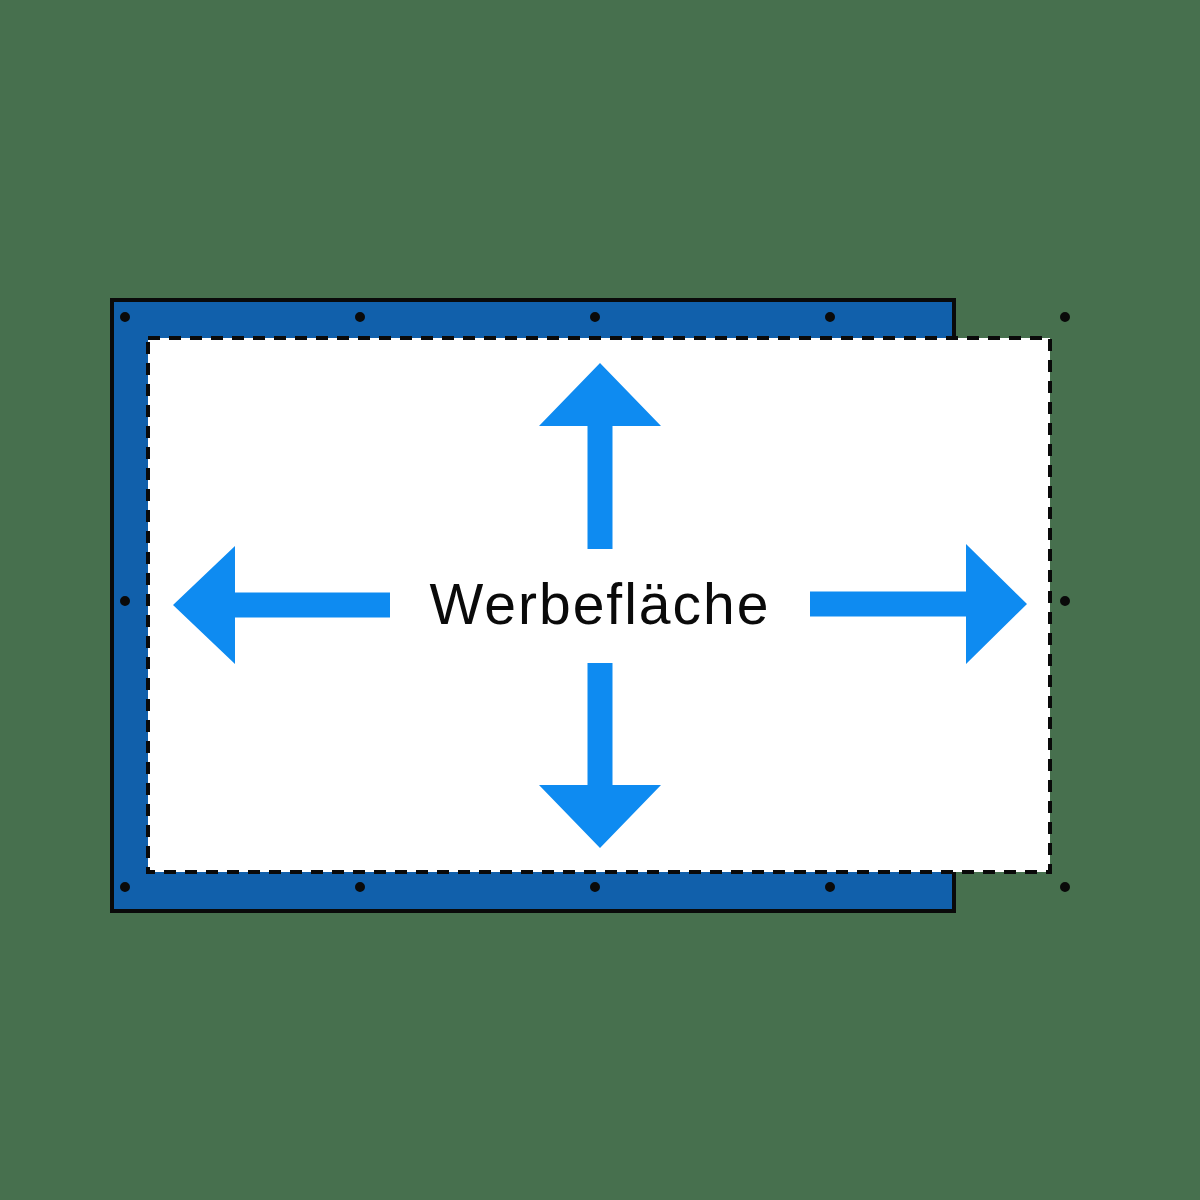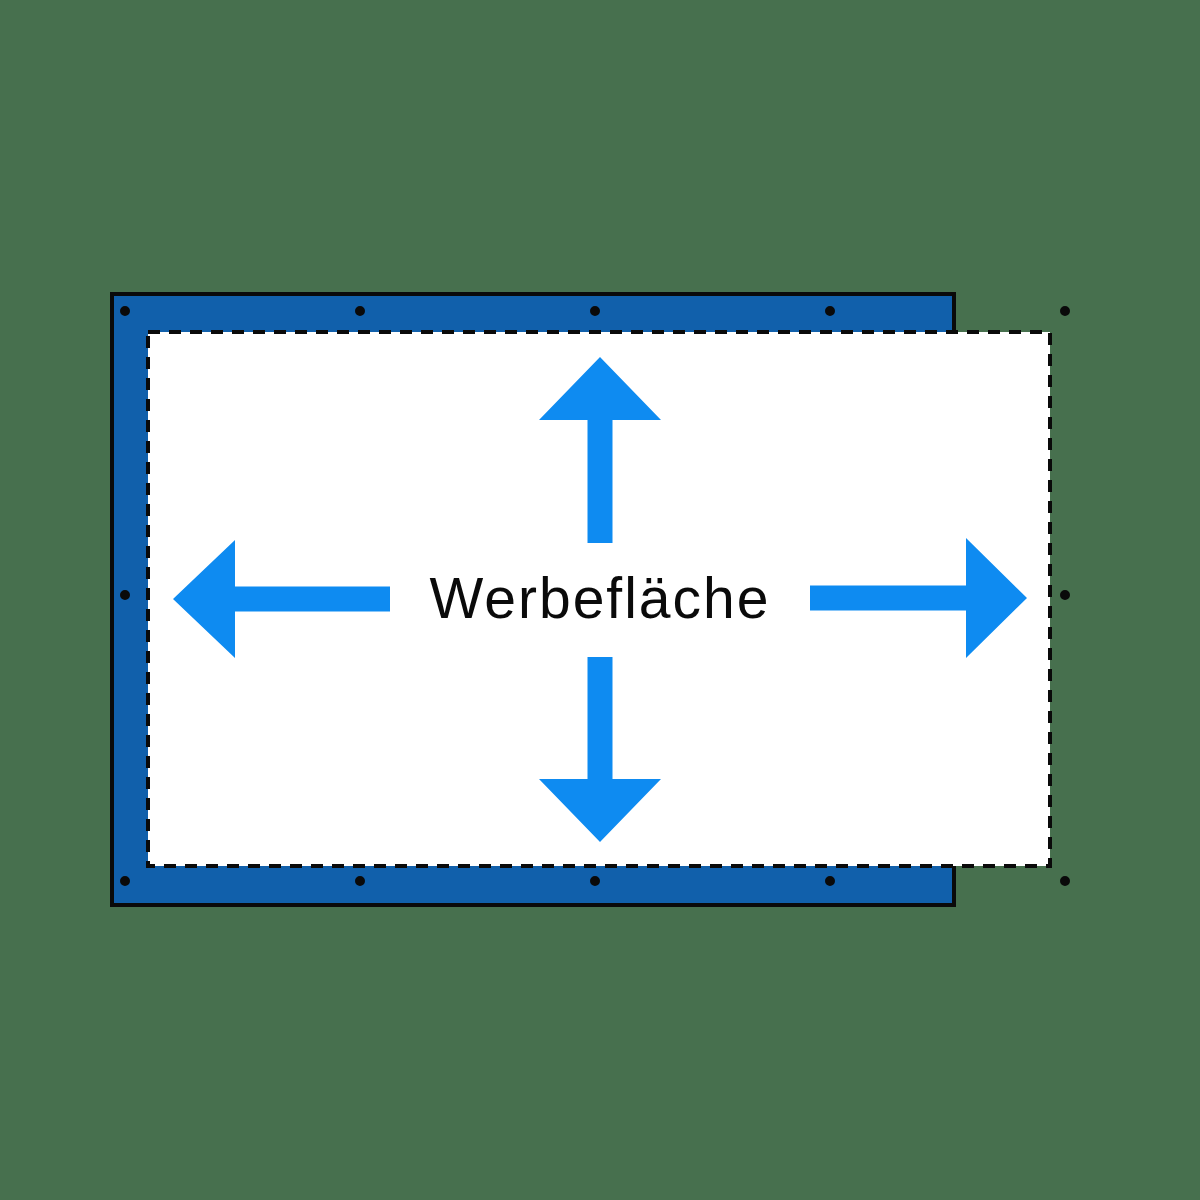--- a/index.html
+++ b/index.html
@@ -10,21 +10,21 @@
     position: relative;
     width: 1200px;
     height: 1200px;
     background: #47704E;
     overflow: hidden;
   }
 
   .banner {
     position: absolute;
     left: 110px;
-    top: 292px;
+    top: 298px;
     width: 846px;
     height: 615px;
     background: #1160AB;
     border: 4px solid #0A0A0A;
   }
 
   .banner-art {
     position: absolute;
     left: 0;
     top: 0;

